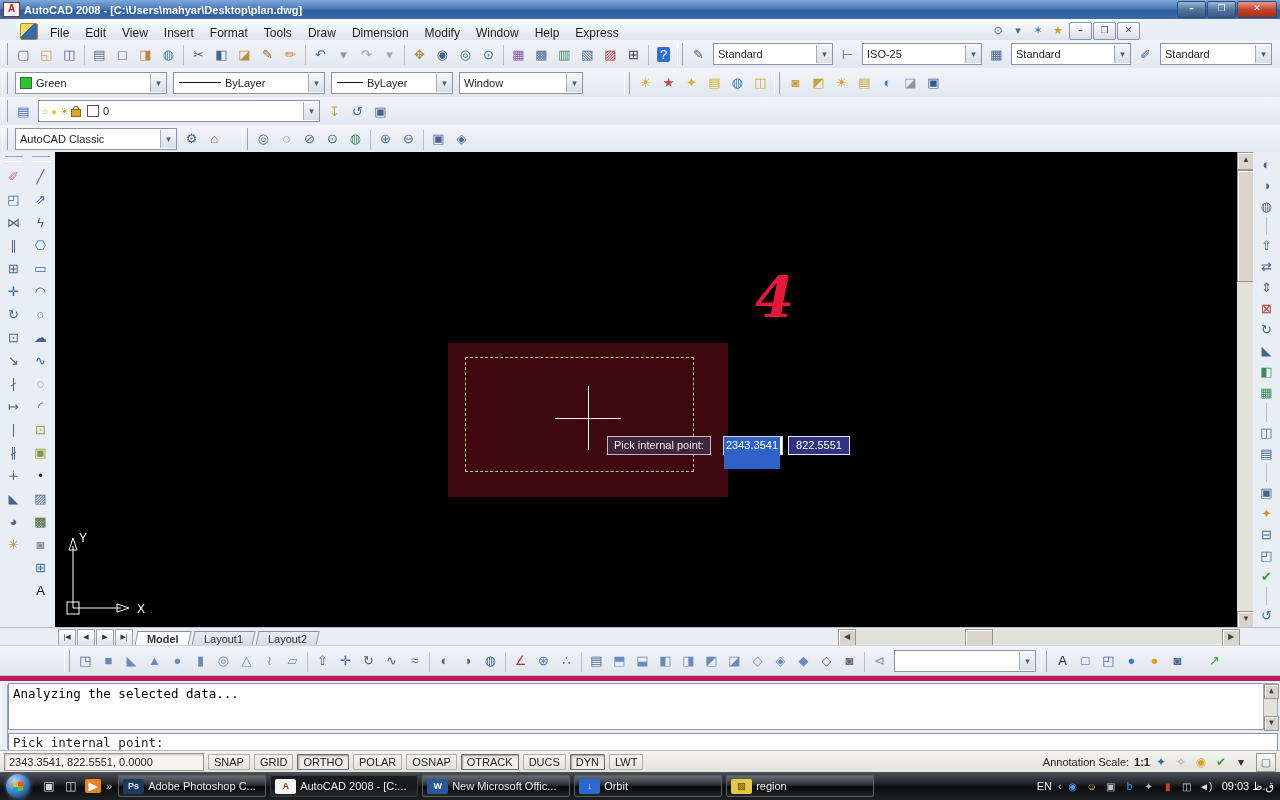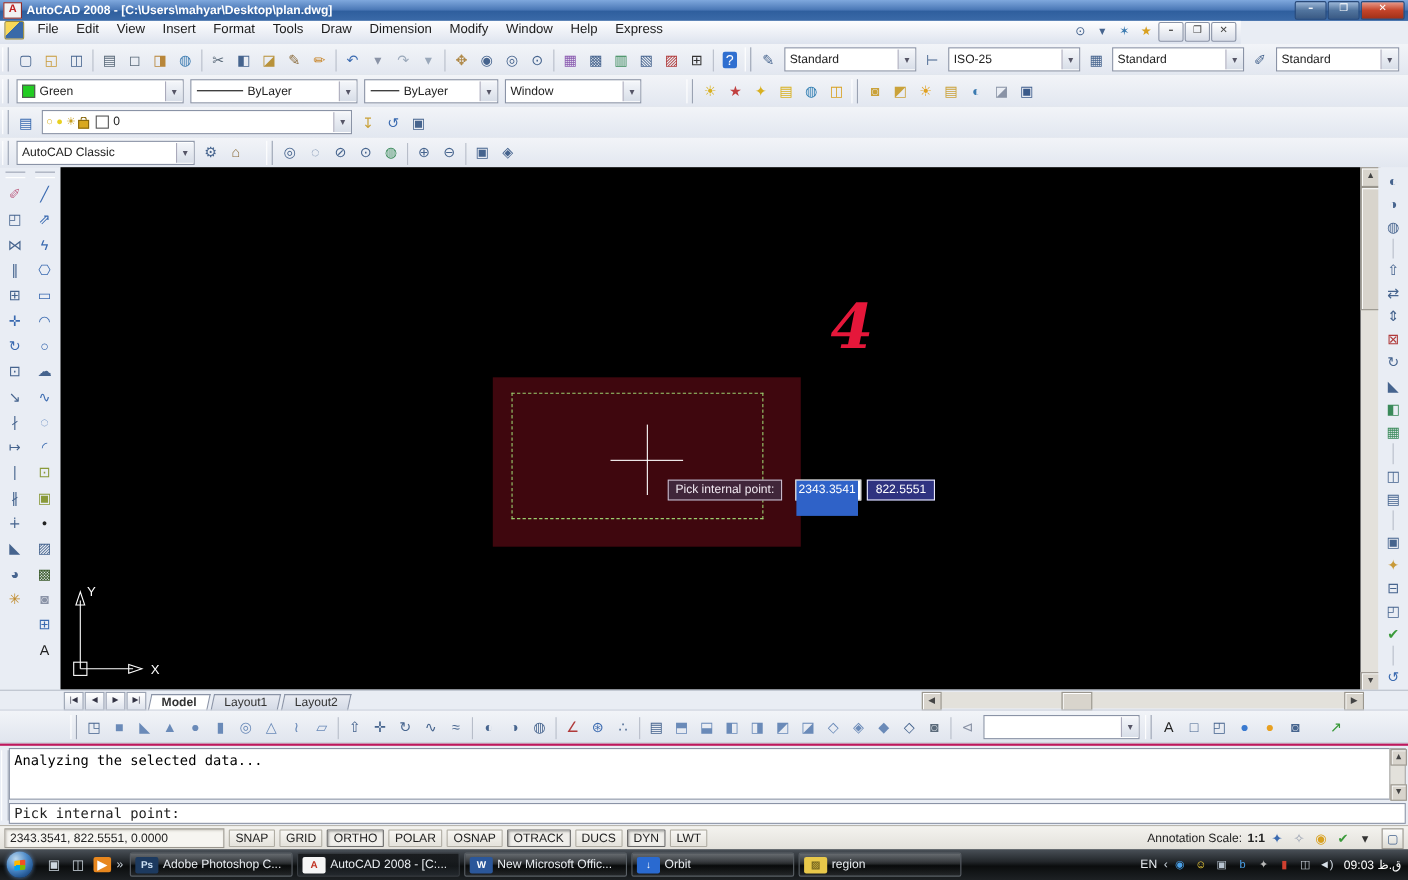--- a/index.html
+++ b/index.html
@@ -15,22 +15,22 @@
     background:linear-gradient(180deg,#7fa8dd 0%,#4d7ab8 45%,#2f5f9e 55%,#3b6aa8 100%);
     display:flex;align-items:center;color:#fff;font-weight:bold;font-size:11px;}
   .appico{width:15px;height:13px;margin:0 4px 0 3px;background:#f2f2f2;border:1px solid #8a2a2a;
     color:#c02020;font:bold 10px/12px "Liberation Sans",sans-serif;text-align:center;}
   .winbtns{margin-left:auto;display:flex;margin-right:3px;}
   .wbtn{width:27px;height:15px;margin-left:1px;border:1px solid #2a4a78;border-radius:2px;
     background:linear-gradient(180deg,#9db8d8,#51749e 50%,#3a5a84);color:#fff;
     font:bold 9px/13px "DejaVu Sans",sans-serif;text-align:center;}
   .wbtn.close{background:linear-gradient(180deg,#e89a8a,#c4442a 50%,#a03018);width:38px;}
   
-  #menubar{left:0;top:19px;width:1128px;height:21px;background:linear-gradient(180deg,#fdfdfe,#dde3ee);
-    border-bottom:1px solid #c2c8d4;display:flex;align-items:flex-start;}
+  #menubar{left:16px;top:19px;width:1128px;height:21px;background:linear-gradient(180deg,#fdfdfe,#dde3ee);
+    border-bottom:1px solid #c2c8d4;display:flex;align-items:flex-end;}
   .mitem{padding:2px 8px;color:#1c1c1c;}
   #menubar .acadlogo{width:16px;height:15px;margin:0 4px;background:linear-gradient(135deg,#f8d858 40%,#3a6aa8 40%);
     border:1px solid #9a8a3a;border-radius:2px;}
   #helpbox{margin-left:auto;display:flex;align-items:center;margin-right:4px;}
   #helpinput{width:300px;height:16px;border:1px solid #9aa2b2;font:11px "Liberation Sans",sans-serif;
     padding:0 4px;color:#666;background:#fff;}
   .hicon{width:18px;height:17px;display:inline-flex;align-items:center;justify-content:center;
     font-size:11px;color:#46648e;border:1px solid transparent;}
   .docbtn{width:21px;height:16px;margin-left:1px;border:1px solid #8a93a6;border-radius:2px;
     background:linear-gradient(180deg,#fff,#d8dde8);color:#444;
@@ -100,21 +100,21 @@
     transform:skewX(-12deg);margin-left:3px;}
   .tab .lbl{display:inline-block;transform:skewX(12deg);}
   .tab.active{background:#fff;font-weight:bold;}
   #hscroll{position:absolute;left:838px;top:629px;width:400px;height:15px;background:#e3e1db;}
   #hthumb{position:absolute;left:127px;top:0;width:26px;height:15px;background:#d8d4cc;
     border:1px solid #9a968e;box-shadow:inset 1px 1px 0 #fff;}
   
   #btoolbar{left:0;top:645px;width:1280px;height:31px;background:linear-gradient(180deg,#f2f4f8,#e0e5ee);
     border-top:1px solid #cdd3dd;border-bottom:1px solid #b9bfca;display:flex;align-items:center;padding-left:62px;box-sizing:border-box;}
   
-  #cmdwin{left:0;top:676px;width:1280px;height:74px;background:#e9edf4;border-top:2px solid #be185d;
+  #cmdwin{left:0;top:676px;width:1280px;height:74px;background:#e9edf4;border-top:5px solid #be185d;
     font-family:"DejaVu Sans Mono",monospace;font-size:12.5px;}
   #cmdhist{position:absolute;left:8px;top:2px;right:2px;height:47px;background:#fff;border:1px solid #8a93a6;
     padding:2px 4px;box-sizing:border-box;}
   .cline{display:block;line-height:16px;color:#000;white-space:pre;}
   #cmdscroll{position:absolute;right:2px;top:2px;width:15px;height:47px;background:#e3e1db;border:1px solid #aaa;box-sizing:border-box;}
   #cmdprompt{position:absolute;left:8px;top:52px;right:2px;height:19px;background:#fff;border:1px solid #8a93a6;
     padding:1px 4px;box-sizing:border-box;line-height:16px;}
   .cgrip{position:absolute;left:1px;top:4px;width:5px;height:64px;
     border-left:1px solid #fff;border-right:1px solid #9aa2b2;}
   

